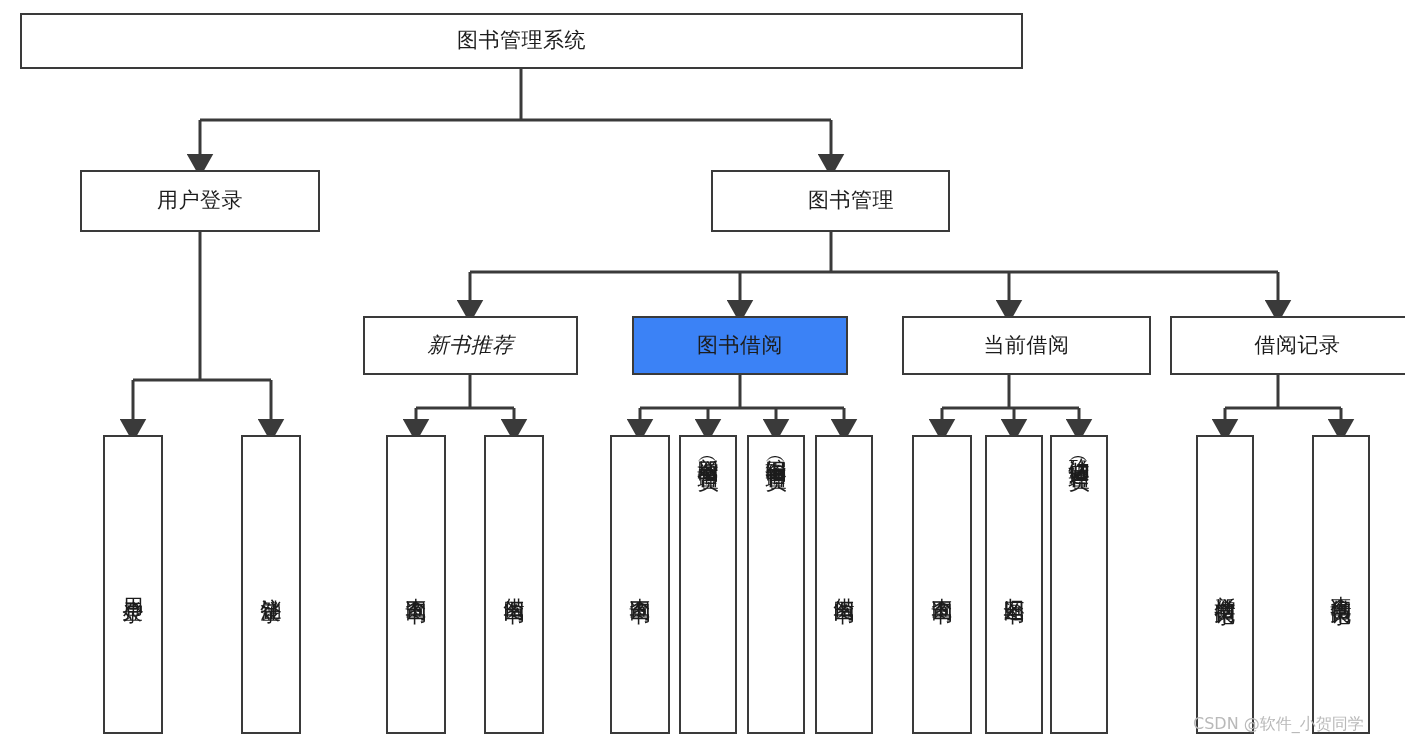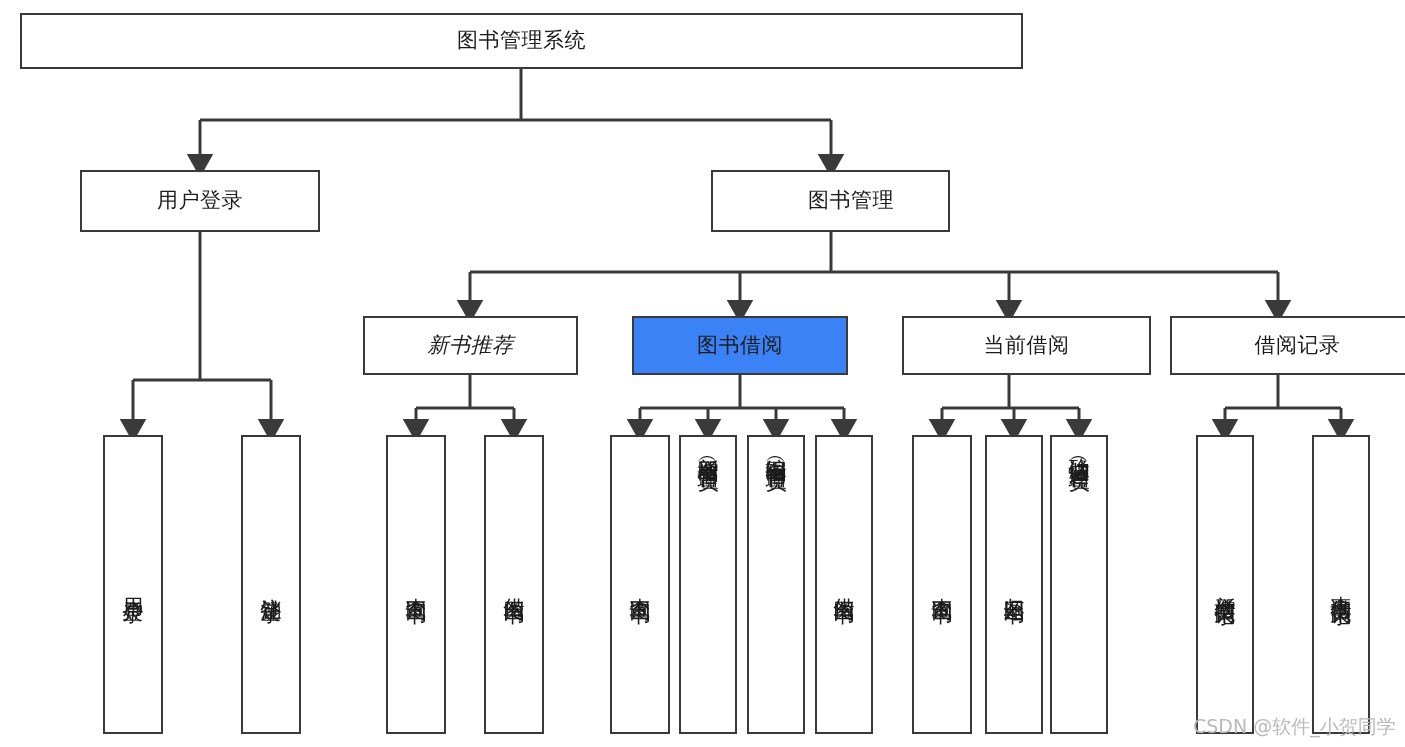--- a/index.html
+++ b/index.html
@@ -58,21 +58,21 @@
     line-height: 1.05;
     letter-spacing: 2px;
     white-space: normal;
     max-height: 100%;
   }
   .node.leaf.top-aligned {
     align-items: flex-start;
   }
   .watermark {
     position: absolute;
-    font-size: 19px;
+    font-size: 16px;
     color: #b9b9b9;
     white-space: nowrap;
     z-index: 3;
     font-family: "DejaVu Sans", "Liberation Sans", sans-serif;
   }
 </style>
 </head>
 <body>
 
 <div id="canvas">

